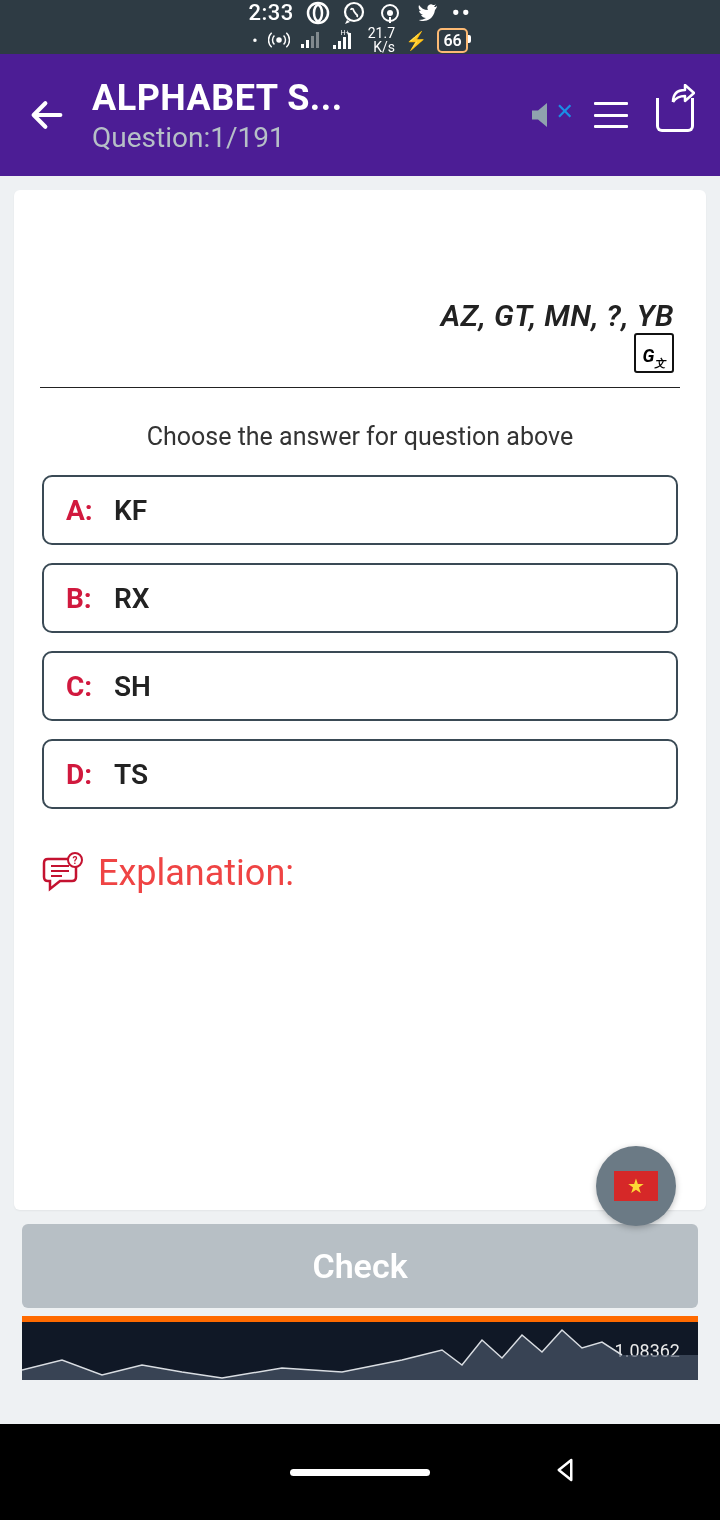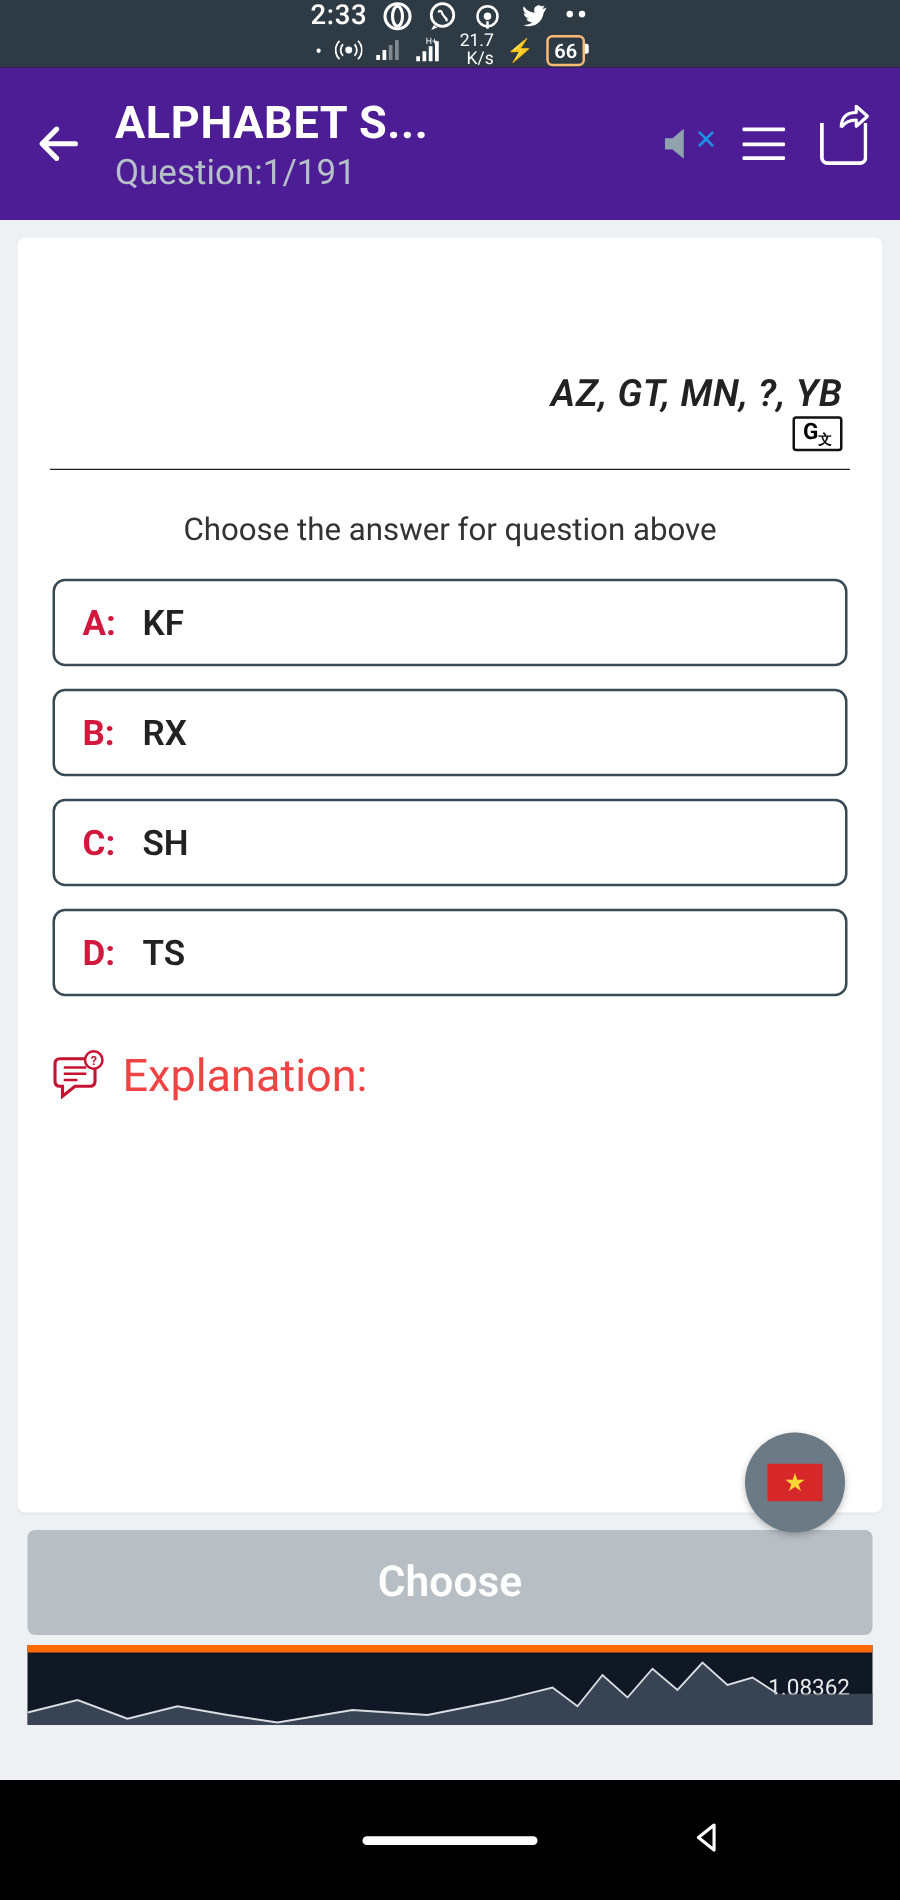--- a/index.html
+++ b/index.html
@@ -24,21 +24,21 @@
   .sound-x { position: absolute; right: -8px; top: 6px; color: #1a8fe6; font-size: 22px; font-weight: 300; }
   .menu-lines { width: 34px; height: 26px; display: flex; flex-direction: column; justify-content: space-between; }
   .menu-lines span { height: 3px; background: #fff; border-radius: 1px; }
   .share-box { width: 38px; height: 34px; border: 3px solid #fff; border-top: none; border-radius: 0 0 6px 6px; position: relative; }
   .share-arrow { position: absolute; top: -14px; right: -4px; }
 
   .page { background: #eef1f3; height: calc(1520px - 54px - 122px - 96px); position: relative; overflow: hidden; }
   .card { background: #fff; margin: 14px; border-radius: 6px; padding: 26px 26px 20px 26px; height: 1020px; position: relative; box-shadow: 0 1px 2px rgba(0,0,0,0.05); }
   .q-row { display: flex; align-items: flex-end; justify-content: space-between; margin-top: 82px; padding: 0 6px 14px 6px; border-bottom: 1.5px solid #222; flex-direction: column; }
   .q-text { font-size: 30px; font-weight: 600; font-style: italic; color: #222; letter-spacing: 0.5px; }
-  .gt-icon { border: 2.5px solid #111; border-radius: 3px; width: 40px; height: 28px; display: flex; align-items: flex-start; justify-content: center; font-weight: 700; font-size: 18px; }
+  .gt-icon { border: 2.5px solid #111; border-radius: 3px; width: 40px; height: 40px; display: flex; align-items: flex-end; justify-content: center; font-weight: 700; font-size: 18px; font-style: italic; }
   .prompt { text-align: center; font-size: 25px; color: #333; margin: 34px 0 24px; }
   .options { display: flex; flex-direction: column; gap: 18px; padding: 0 2px; }
   .opt { border: 2px solid #3a4a55; border-radius: 10px; height: 70px; display: flex; align-items: center; padding: 0 22px; background: #fff; }
   .opt-letter { color: #d1193e; font-weight: 700; font-size: 28px; width: 48px; }
   .opt-text { font-size: 28px; font-weight: 600; color: #222; }
   .expl-row { display: flex; align-items: center; gap: 12px; margin-top: 42px; padding-left: 2px; }
   .expl-icon { width: 44px; height: 44px; position: relative; }
   .expl-label { font-size: 36px; font-weight: 400; color: #ef4444; }
 
   .fab { position: absolute; right: 30px; bottom: 0; transform: translateY(20%); width: 80px; height: 80px; border-radius: 50%; background: #6b7a85; display: flex; align-items: center; justify-content: center; box-shadow: 0 2px 6px rgba(0,0,0,0.25); }
@@ -190,21 +190,21 @@
           </svg>
       </div>
       <div class="expl-label">Explanation:</div>
     </div>
     <div class="fab">
       <div class="flag">★</div>
     </div>
   </div>
 
   <div class="check-btn">
-    <span>Choose</span>
+    <span>Check</span>
   </div>
 
   <div class="ad">
     <div class="ad-val">1.08362</div>
     <svg class="ad-chart" viewBox="0 0 680 60" preserveAspectRatio="none">
       <path d="M0 50 L40 40 L80 55 L120 45 L160 52 L200 58 L260 48 L320 52 L380 40 L420 30 L440 45 L460 20 L480 38 L500 15 L520 32 L540 10 L560 28 L580 22 L600 35 L680 35 L680 60 L0 60 Z" fill="#4a5568" opacity="0.7"></path>
       <path d="M0 50 L40 40 L80 55 L120 45 L160 52 L200 58 L260 48 L320 52 L380 40 L420 30 L440 45 L460 20 L480 38 L500 15 L520 32 L540 10 L560 28 L580 22 L600 35" fill="none" stroke="#d9dde2" stroke-width="1.5"></path>
     </svg>
   </div>
 </div>

